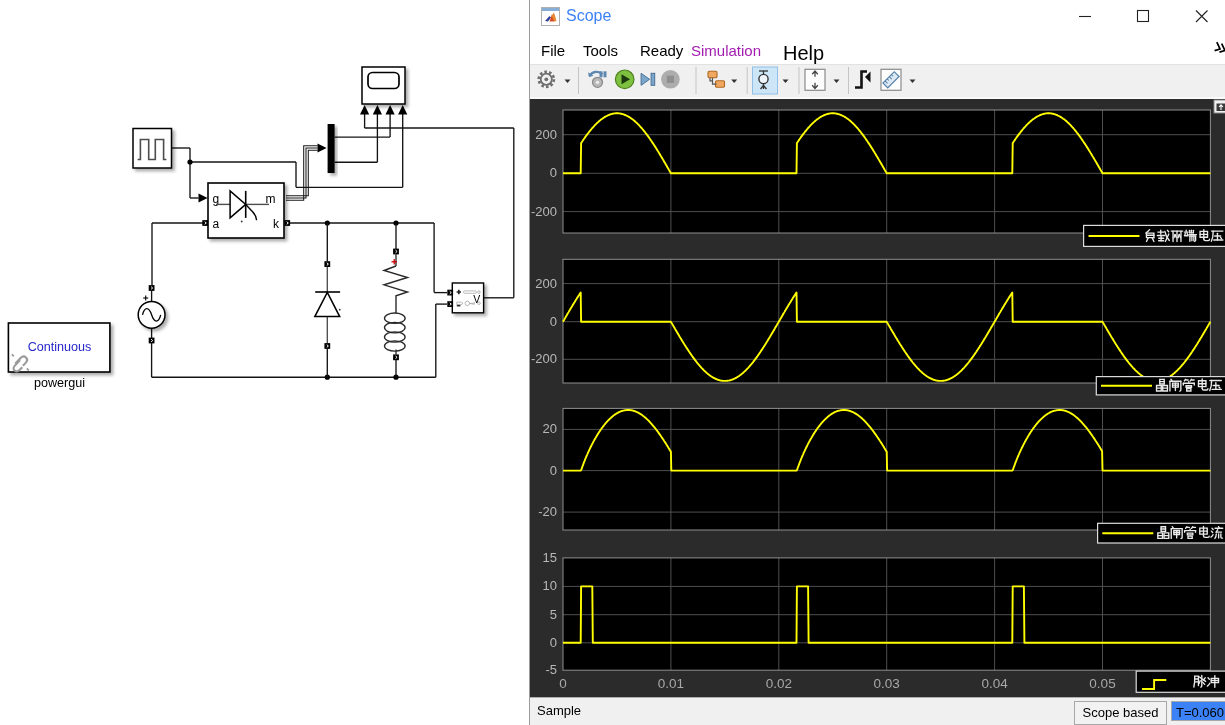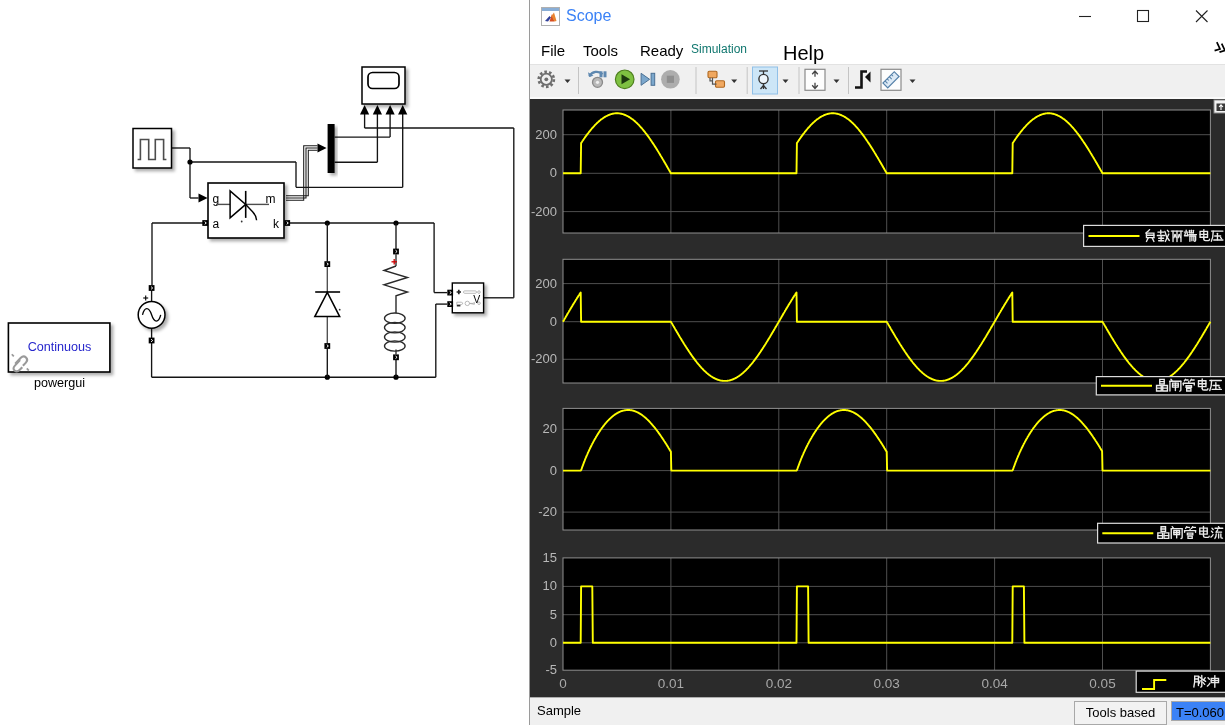--- a/index.html
+++ b/index.html
@@ -132,21 +132,21 @@
     </svg>
 <div style="position:absolute;left:36px;top:7px;font-size:16px;color:#3b82f6">Scope</div>
 <svg width="160" height="30" style="position:absolute;left:536px;top:0">
       <line x1="13" y1="16.5" x2="25" y2="16.5" stroke="#222" stroke-width="1.1"></line>
       <rect x="71.5" y="10.5" width="11" height="11" fill="none" stroke="#222" stroke-width="1.1"></rect>
       <path d="M130,10.5 L141.5,22 M141.5,10.5 L130,22" stroke="#222" stroke-width="1.1"></path>
     </svg>
 <div style="position:absolute;left:11px;top:42px;font-size:15px;color:#000">File</div>
 <div style="position:absolute;left:53px;top:42px;font-size:15px;color:#000">Tools</div>
 <div style="position:absolute;left:110px;top:42px;font-size:15px;color:#000">Ready</div>
-<div style="position:absolute;left:161px;top:42px;font-size:12px;color:#0f766e">Simulation</div>
+<div style="position:absolute;left:161px;top:42px;font-size:15px;color:#a21caf">Simulation</div>
 <div style="position:absolute;left:253px;top:42px;font-size:20px;color:#000">Help</div>
 <svg width="16" height="16" style="position:absolute;left:682px;top:41px">
       <g transform="rotate(28 8 8)">
         <path d="M2,3.5 L8,8 L4,12 M7,2.5 L13,7 L9,11" stroke="#000" stroke-width="1.7" fill="none"></path>
       </g>
     </svg>
 <div style="position:absolute;left:0;top:64px;width:696px;height:33px;background:#f0f0f0;border-top:1px solid #e2e2e2;border-bottom:1px solid #cfcfcf"></div>
 <div style="position:absolute;left:0;top:97px;width:696px;height:2px;background:#fafafa"></div>
 <svg width="696" height="33" style="position:absolute;left:0;top:64px">
       <g transform="translate(16.3,15.3)">
@@ -427,14 +427,14 @@
 <rect x="606.2" y="572.1" width="96.0" height="21.2" fill="#000000" stroke="#dcdcdc" stroke-width="1.2"></rect>
 <path d="M612.0,590.0 H624.1 V581.0 H636.3" fill="none" stroke="#ffff00" stroke-width="1.9"></path>
 <use href="#cg_mai" transform="translate(663.6,576.2) scale(1.24)"></use>
       <use href="#cg_chong" transform="translate(677.0,576.2) scale(1.24)"></use>
 <rect x="684" y="1" width="14" height="13" fill="#f2f2f2" stroke="#8a8a8a" stroke-width="1"></rect>
 <rect x="686.5" y="4.5" width="9" height="7.5" fill="#3a3a3a"></rect>
 <path d="M691,11 V6.5 M689,8 L691,5.8 L693,8" stroke="#ffffff" stroke-width="1.1" fill="none"></path>
 </svg>
 <div style="position:absolute;left:0;top:697px;width:696px;height:28px;background:#f0f0f0;border-top:1px solid #adadad;box-sizing:border-box"></div>
 <div style="position:absolute;left:7px;top:703px;font-size:13px;color:#000">Sample</div>
-<div style="position:absolute;left:544px;top:701px;width:93px;height:24px;background:#f2f2f2;border:1px solid #a8a8a8;box-sizing:border-box;font-size:13px;color:#000;text-align:center;padding-top:3px">Tools based</div>
+<div style="position:absolute;left:544px;top:701px;width:93px;height:24px;background:#f2f2f2;border:1px solid #a8a8a8;box-sizing:border-box;font-size:13px;color:#000;text-align:center;padding-top:3px">Scope based</div>
 <div style="position:absolute;left:641px;top:701px;width:55px;height:20px;background:#3b82f6;border:1px solid #a8a8a8;box-sizing:border-box;font-size:13px;color:#000;padding-left:4px;padding-top:3px">T=0.060</div>
 </div>
 </body></html>

